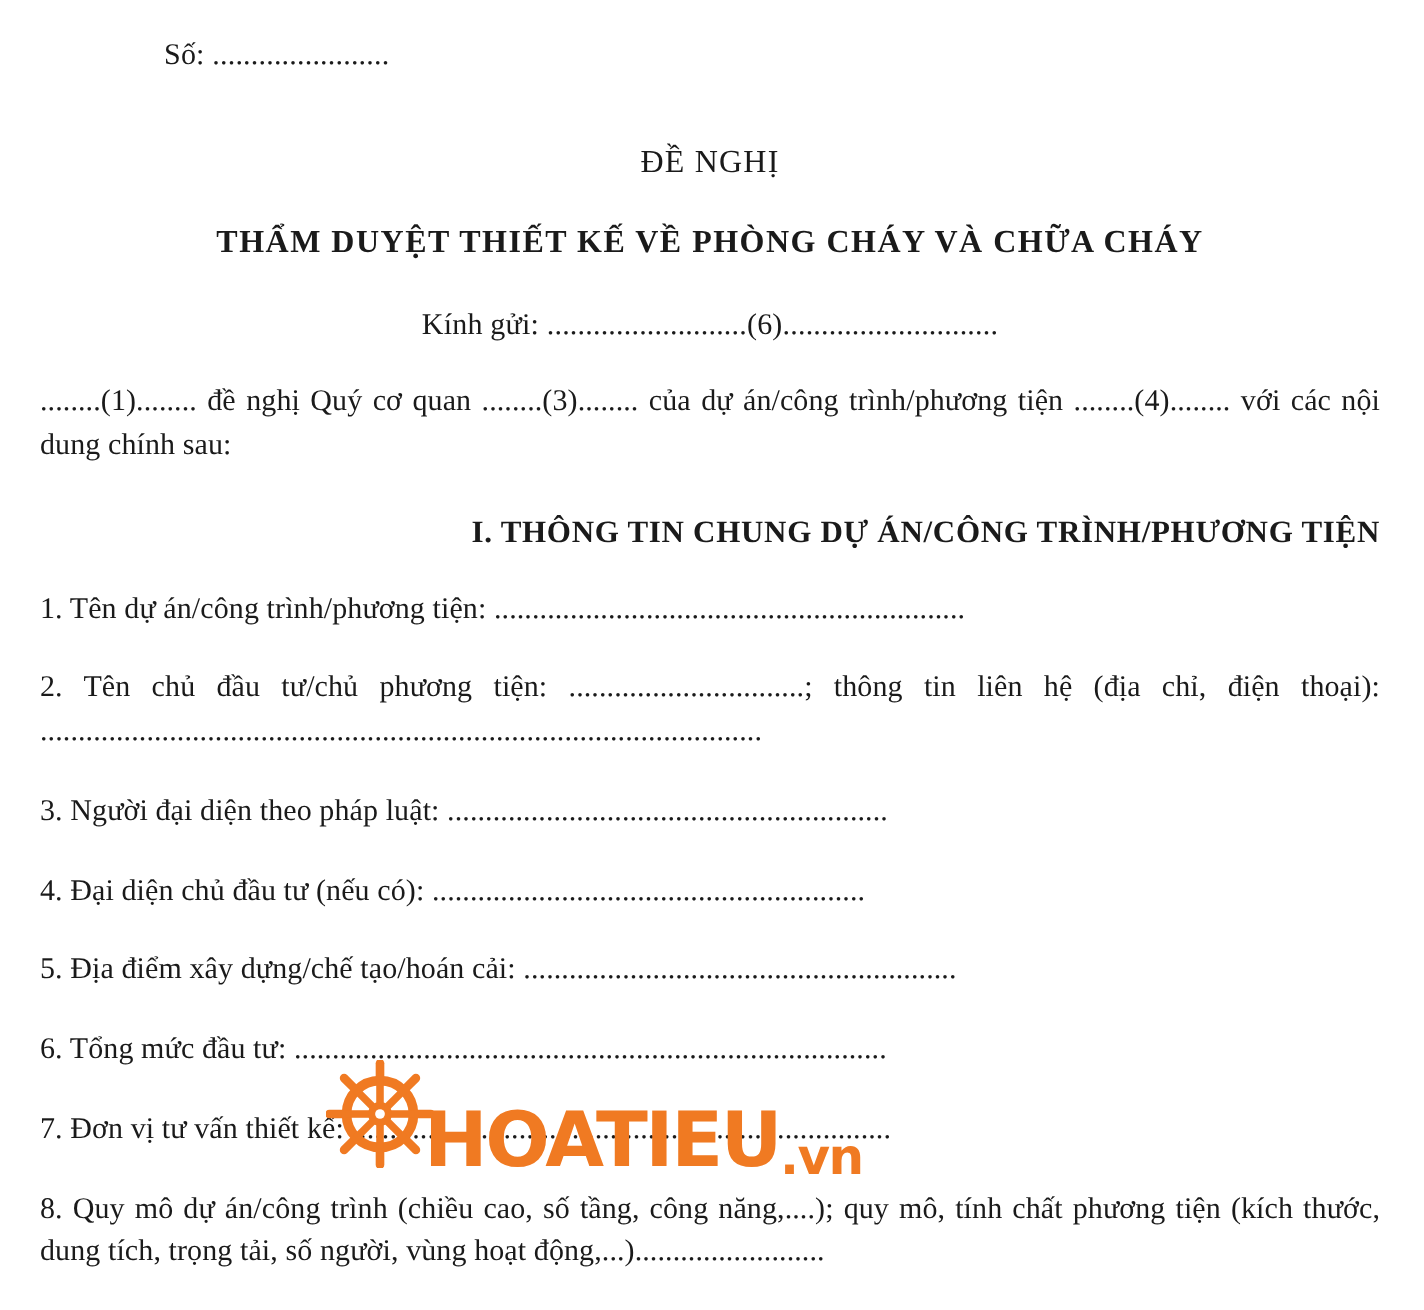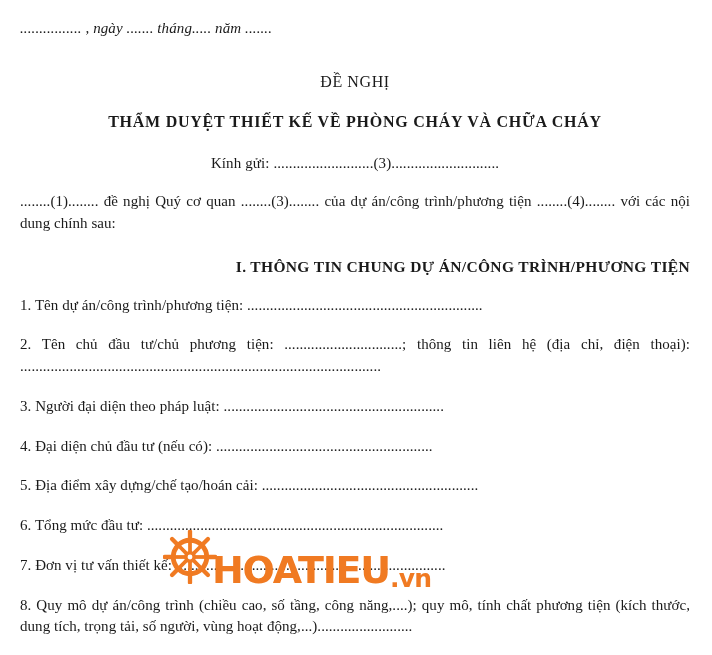--- a/index.html
+++ b/index.html
@@ -132,28 +132,28 @@
     top: 21px;
     margin-left: 0px;
   }
 </style>
 </head>
 <body>
 
 <div class="page">
 
   <div class="header-row">
-    <div class="header-date">................ , ngày ....... tháng..... năm .......</div>
+    <div class="header-so">Số: .......................</div>
   </div>
 
   <div class="title-main">ĐỀ NGHỊ</div>
 
   <div class="title-sub">THẨM DUYỆT THIẾT KẾ VỀ PHÒNG CHÁY VÀ CHỮA CHÁY</div>
 
-  <div class="title-recipient">Kính gửi: ..........................(3)............................</div>
+  <div class="title-recipient">Kính gửi: ..........................(6)............................</div>
 
   <div class="para intro">........(1)........ đề nghị Quý cơ quan ........(3)........ của dự án/công trình/phương tiện ........(4)........ với các nội dung chính sau:</div>
 
   <div class="section-heading">I. THÔNG TIN CHUNG DỰ ÁN/CÔNG TRÌNH/PHƯƠNG TIỆN</div>
 
   <div class="item">1. Tên dự án/công trình/phương tiện: ..............................................................</div>
 
   <div class="item justified">2. Tên chủ đầu tư/chủ phương tiện: ...............................; thông tin liên hệ (địa chỉ, điện thoại): ...............................................................................................</div>
 
   <div class="item">3. Người đại diện theo pháp luật: ..........................................................</div>

